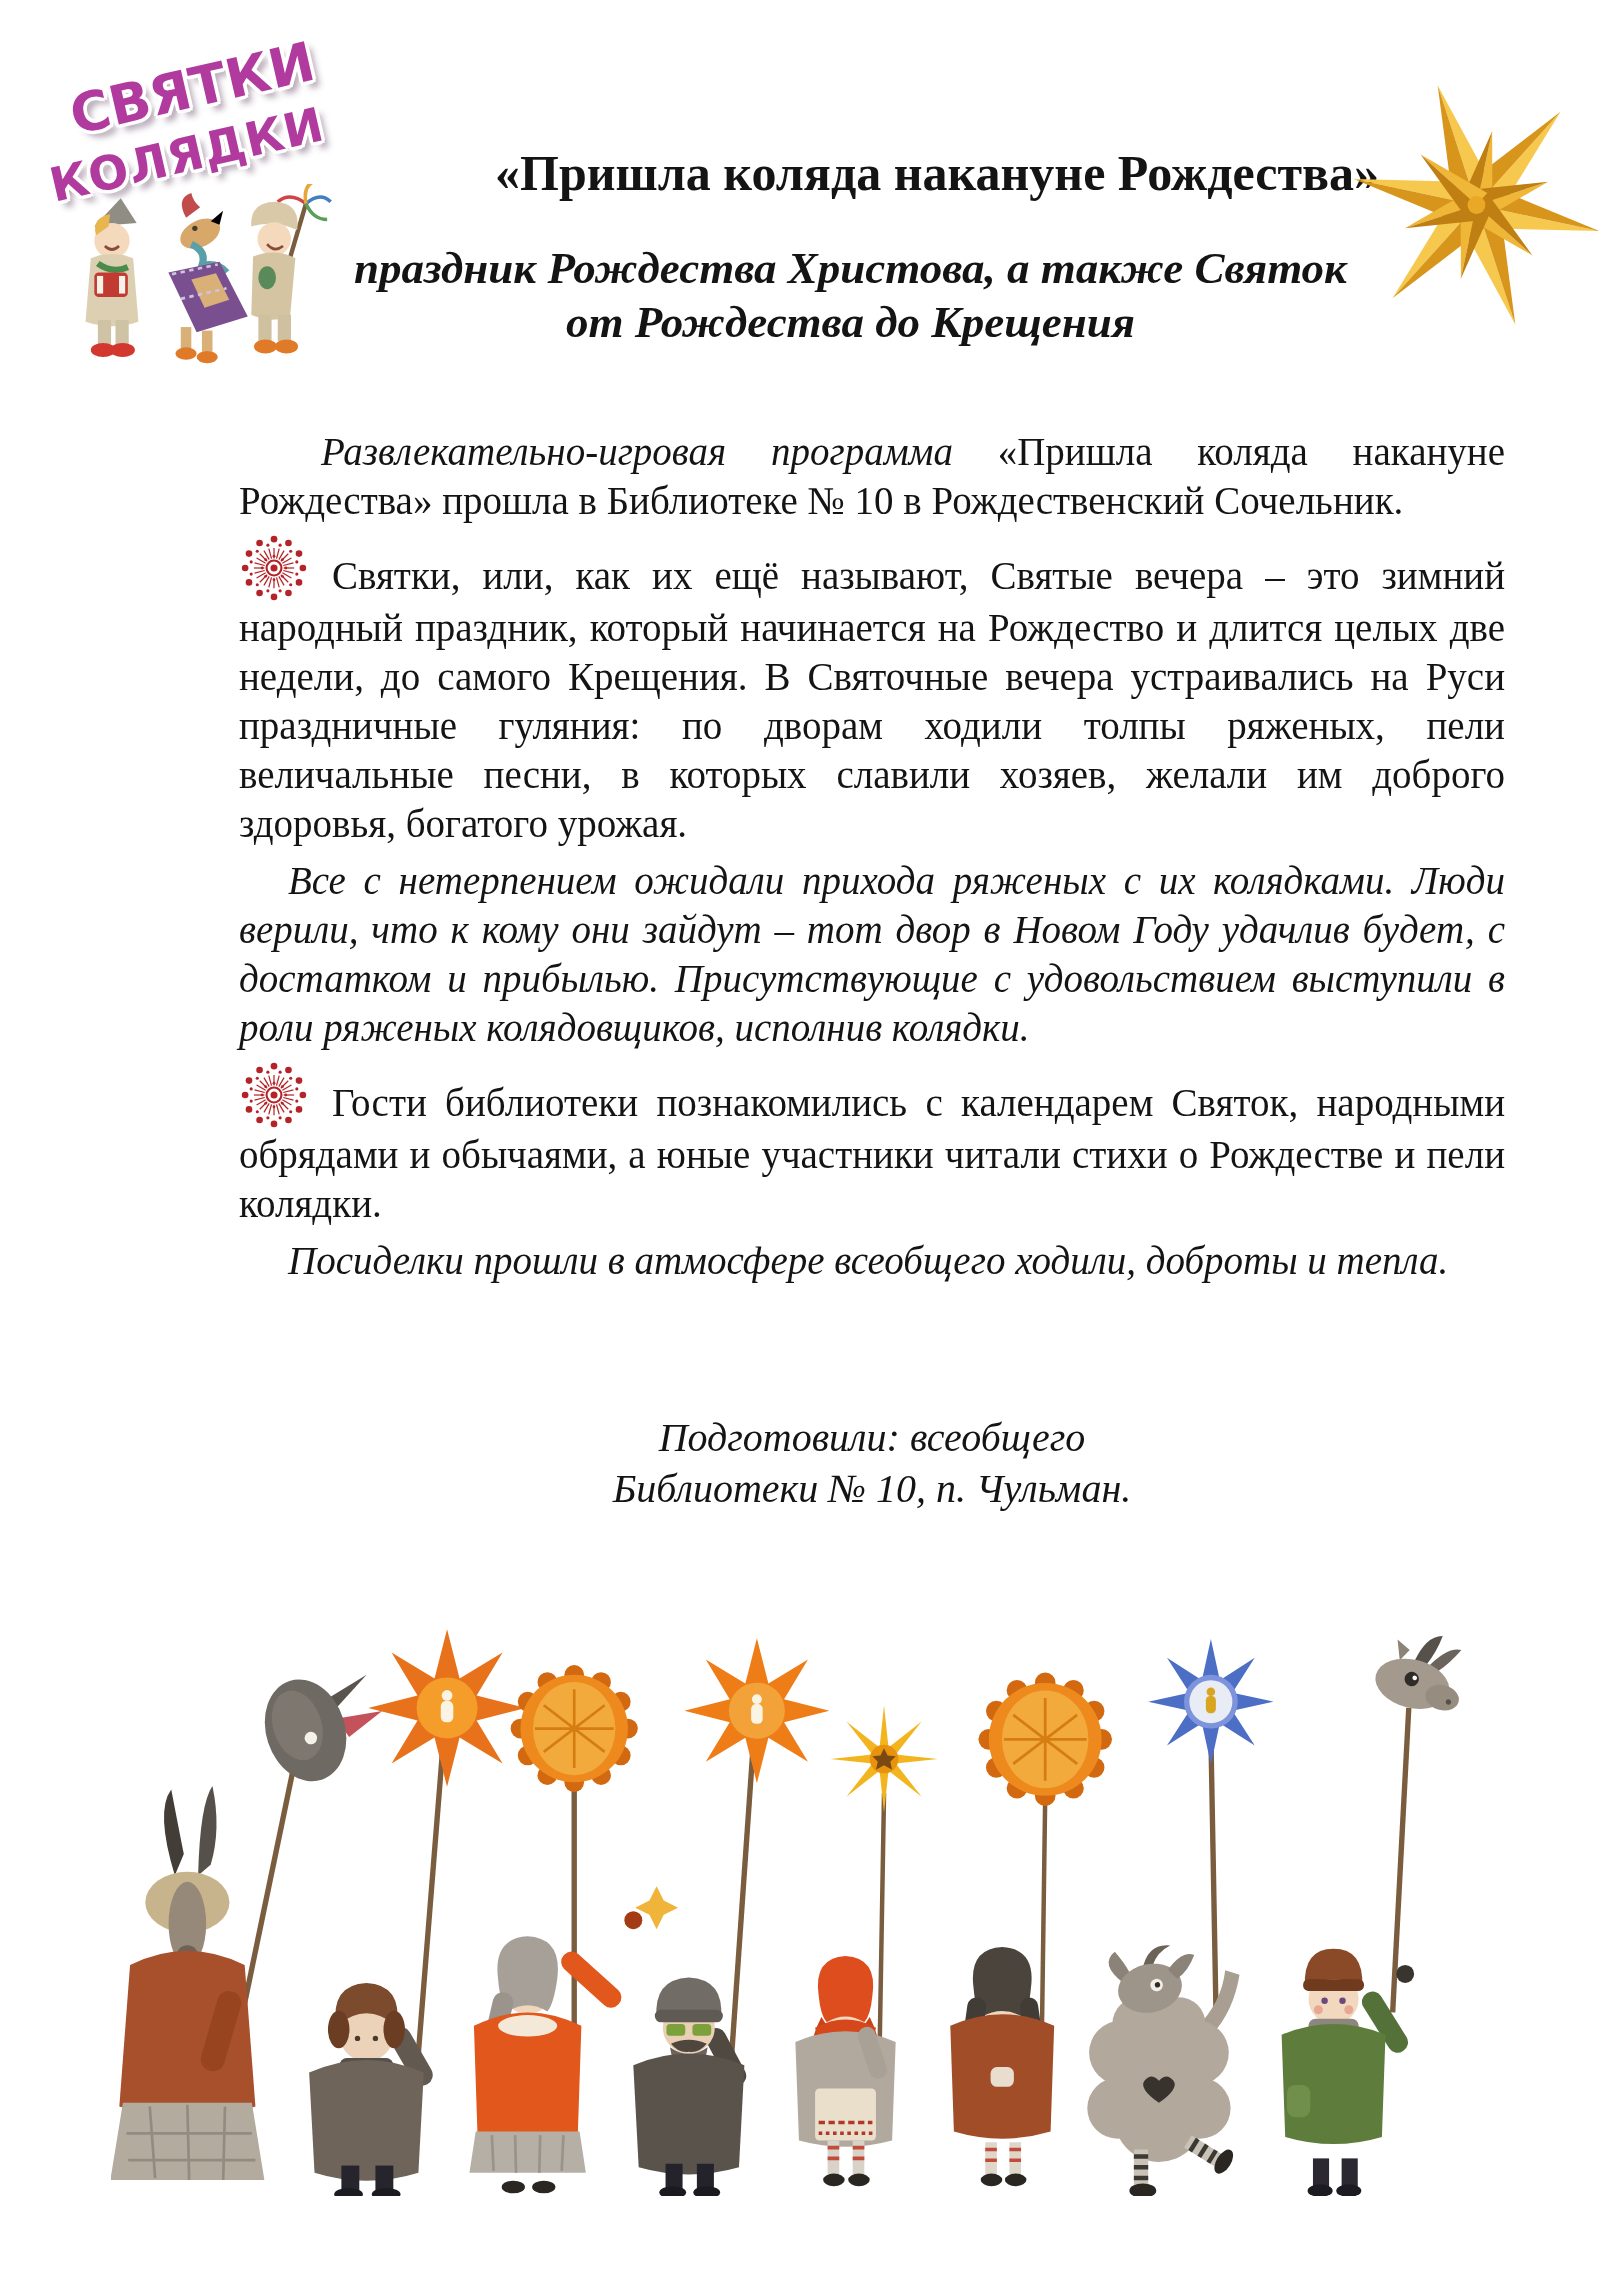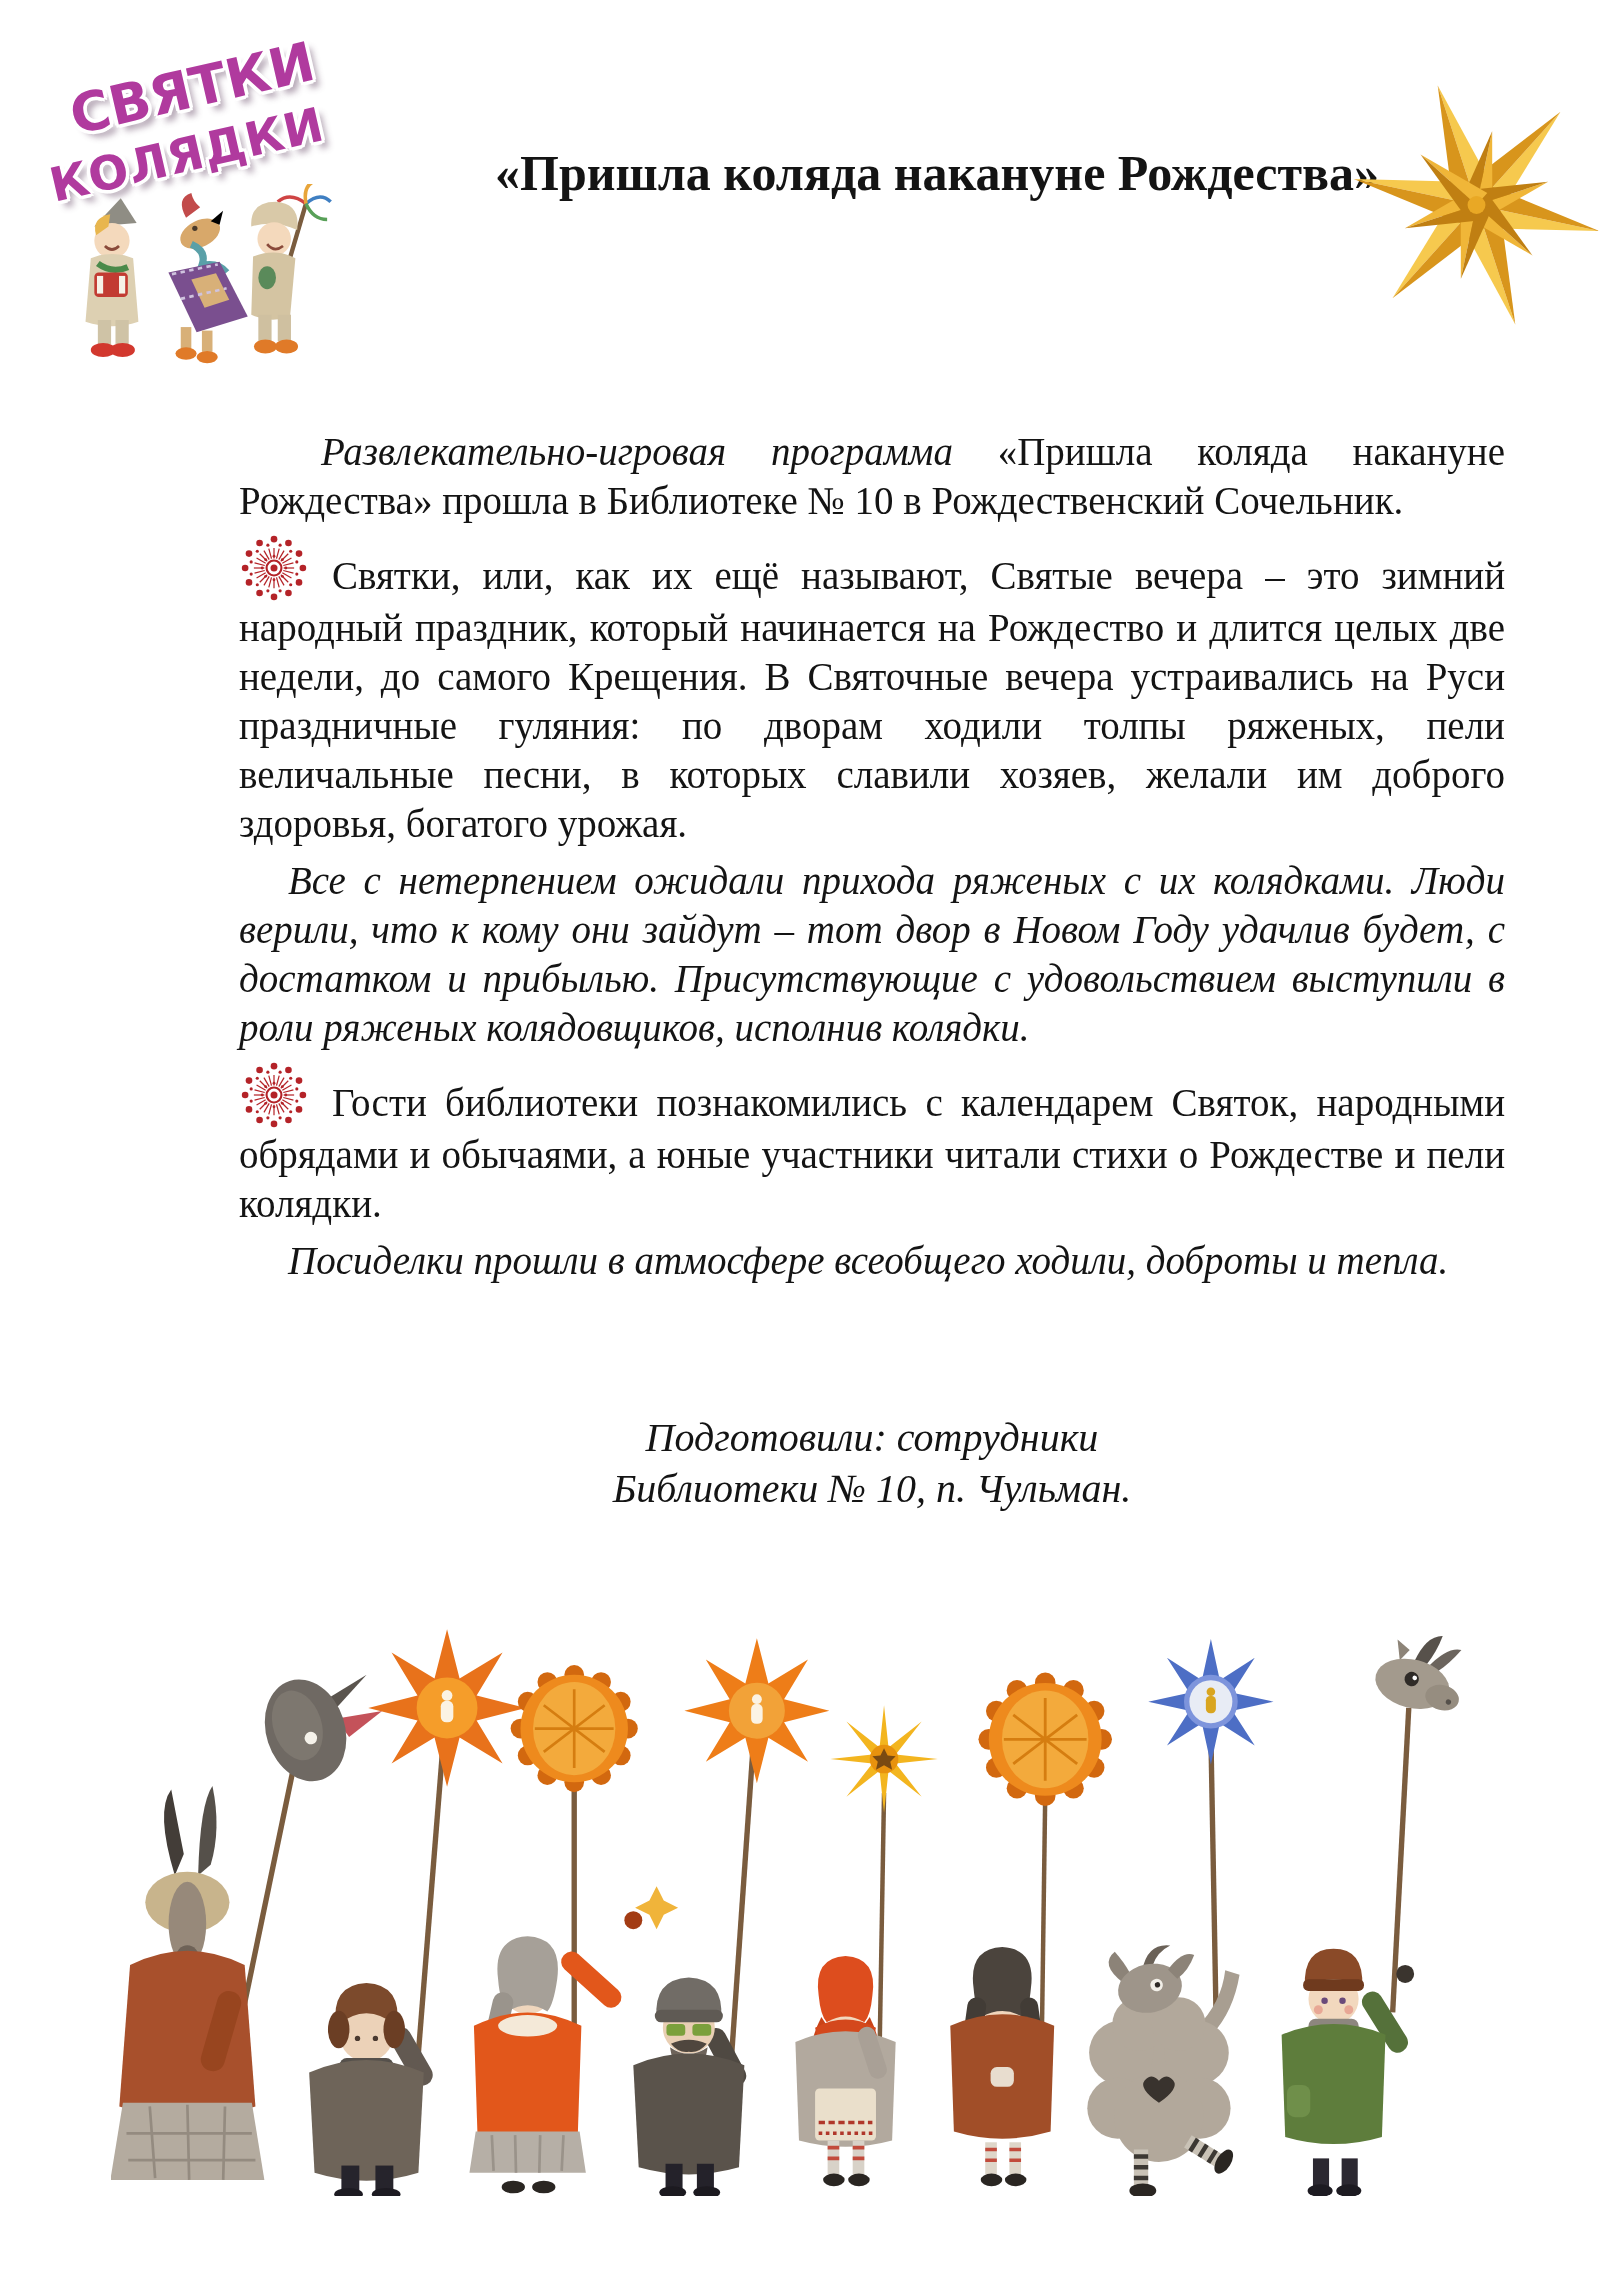--- a/index.html
+++ b/index.html
@@ -88,20 +88,24 @@
       <ellipse cx="244" cy="104" rx="10" ry="13" fill="#5a8a5a"></ellipse>
       <rect x="234" y="146" width="15" height="30" fill="#cfc0a0"></rect>
       <rect x="256" y="146" width="15" height="30" fill="#cfc0a0"></rect>
       <ellipse cx="242" cy="182" rx="13" ry="8" fill="#e07a28"></ellipse>
       <ellipse cx="266" cy="182" rx="13" ry="8" fill="#e07a28"></ellipse>
     </svg>
   </div>
 
   <div class="titles">
     <h1 class="doc-title">«Пришла коляда накануне Рождества»</h1>
+    <div class="doc-subtitle">
+      <div>праздник Рождества Христова, а также Святок</div>
+      <div>от Рождества до Крещения</div>
+    </div>
   </div>
 
   <svg class="big-star" id="bigstar" width="269" height="278" viewBox="0 0 300 310">
       <polygon points="106.73762078750738,21.85208771867849 174.727469423674,146.96555814625137 150,155" fill="#f6c94e"></polygon>
       <polygon points="106.73762078750738,21.85208771867849 125.272530576326,163.03444185374863 150,155" fill="#d8951c"></polygon>
       <polygon points="243.67828489024015,50.95972443316481 169.32176546241226,172.39739576533032 150,155" fill="#f6c94e"></polygon>
       <polygon points="243.67828489024015,50.95972443316481 130.67823453758774,137.60260423466968 150,155" fill="#d8951c"></polygon>
       <polygon points="286.9406641027328,184.10763671448632 144.59429603873826,180.43183761907895 150,155" fill="#f6c94e"></polygon>
       <polygon points="286.9406641027328,184.10763671448632 155.40570396126174,129.56816238092105 150,155" fill="#d8951c"></polygon>
       <polygon points="193.26237921249265,288.1479122813215 125.272530576326,163.03444185374863 150,155" fill="#f6c94e"></polygon>
@@ -244,21 +248,21 @@
           <circle cx="26.5" cy="40" r="1.6" fill="#b42328"></circle>
           <circle cx="30.454058453981606" cy="30.45405845398161" r="1.6" fill="#b42328"></circle>
           <circle cx="40" cy="26.5" r="1.6" fill="#b42328"></circle>
           <circle cx="49.54594154601839" cy="30.454058453981606" r="1.6" fill="#b42328"></circle>
           <circle cx="40" cy="40" r="8.5" fill="#fff" stroke="#b42328" stroke-width="2.4"></circle>
           <circle cx="40" cy="40" r="4" fill="#b42328"></circle>
         </svg><span>Гости библиотеки познакомились с календарем Святок, народными обрядами и обычаями, а юные участники читали стихи о Рождестве и пели колядки.</span></p>
     <p class="indent-sm">Посиделки прошли в атмосфере всеобщего ходили, доброты и тепла.</p>
 
     <div class="prepared">
-      <div>Подготовили: сотрудники</div>
+      <div>Подготовили: всеобщего</div>
       <div>Библиотеки № 10, п. Чульман.</div>
     </div>
   </div>
 
   <svg class="carolers" width="1384" height="591" viewBox="0 0 1545 660">
     <defs>
       <polygon id="star8" points="88,0 33,14 62,62 14,33 0,88 -14,33 -62,62 -33,14 -88,0 -33,-14 -62,-62 -14,-33 0,-88 14,-33 62,-62 33,-14"></polygon>
       <polygon id="bluestar" points="70,0 24,10 49,49 10,24 0,70 -10,24 -49,49 -24,10 -70,0 -24,-10 -49,-49 -10,-24 0,-70 10,-24 49,-49 24,-10"></polygon>
       <polygon id="goldburst" points="60,0 13,5 42,42 5,13 0,60 -5,13 -42,42 -13,5 -60,0 -13,-5 -42,-42 -5,-13 0,-60 5,-13 42,-42 13,-5"></polygon>
       <g id="figurine">

